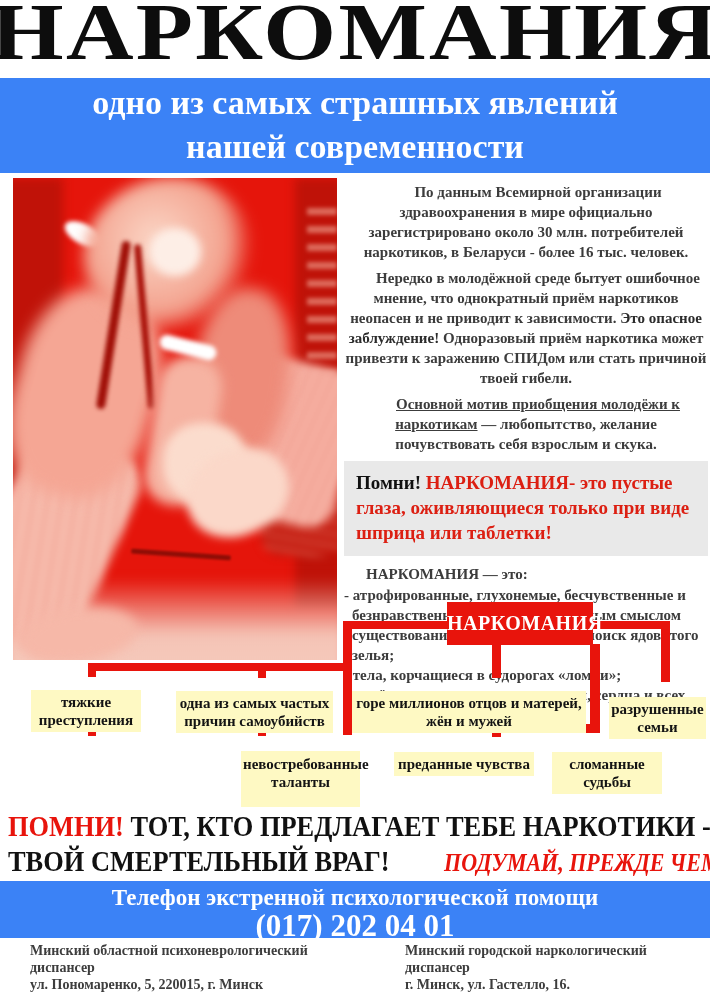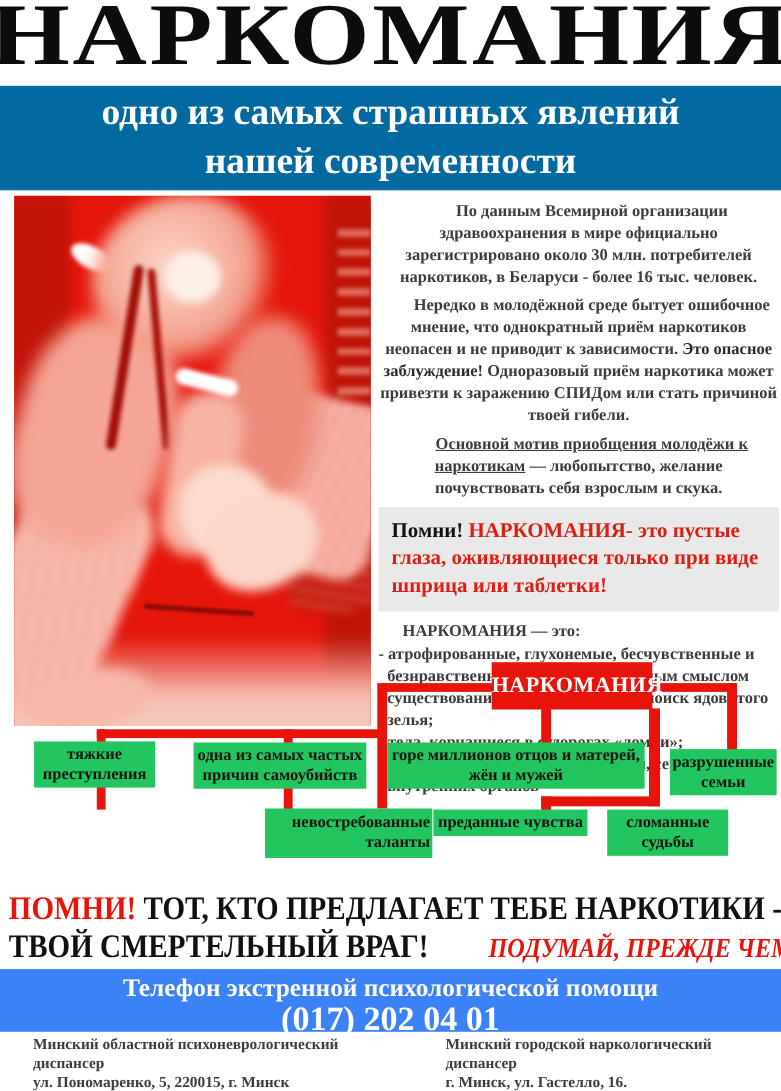--- a/index.html
+++ b/index.html
@@ -3,21 +3,21 @@
 <meta charset="utf-8">
 <style>
   html,body{margin:0;padding:0;background:#ffffff;}
   .poster{position:relative;width:710px;height:992px;background:#ffffff;overflow:hidden;
           font-family:"Liberation Serif","DejaVu Serif",serif;}
 
   
   .title{position:absolute;top:-10px;left:0;width:710px;margin:0;text-align:center;
          font-size:80px;font-weight:bold;color:#0d0d0d;letter-spacing:2px;line-height:84px;
          transform:scaleX(1.17);transform-origin:50% 0;white-space:nowrap;}
-  .subtitle-banner{position:absolute;top:78px;left:0;width:710px;height:95px;background:#0369a1;
+  .subtitle-banner{position:absolute;top:78px;left:0;width:710px;height:95px;background:#3b82f6;
          color:#ffffff;text-align:center;font-weight:bold;}
   .subtitle-banner .l1{font-size:34px;line-height:46px;padding-top:2px;}
   .subtitle-banner .l2{font-size:34px;line-height:42px;}
 
   
   .photo{position:absolute;left:13px;top:178px;width:324px;height:482px;background:#e5150b;overflow:hidden;}
   .photo div{position:absolute;}
   .ph-wall-l{left:-8px;top:0;width:58px;height:310px;background:#c01208;filter:blur(5px);}
   .ph-wall-r{right:-6px;top:0;width:48px;height:430px;background:#bf1208;filter:blur(5px);}
   .ph-wall-r2{right:0;top:30px;width:30px;height:280px;opacity:.65;filter:blur(2px);
@@ -56,28 +56,28 @@
       font-size:19px;line-height:25px;}
   .rb-label{color:#111111;}
   .rb-text{color:#dc1f12;}
   .def-head{text-indent:22px;margin-bottom:1px;}
   .def-item{padding-left:8px;text-indent:-8px;}
 
   
   .conn{position:absolute;background:#e8140c;}
   .root-box{position:absolute;left:447px;top:602px;width:146px;height:43px;background:#e8140c;
       color:#ffffff;font-size:20px;font-weight:bold;text-align:center;line-height:43px;letter-spacing:.5px;}
-  .gbox{position:absolute;background:#22c55e;color:#141414;font-size:15px;font-weight:bold;
-      text-align:center;line-height:18px;padding:3px 2px;box-sizing:border-box;}
+  .gbox{position:absolute;background:#fef9c3;color:#141414;font-size:15px;font-weight:bold;
+      text-align:center;line-height:18px;padding:3px 2px;box-sizing:border-box;margin-top:16px;}
   .b-crimes{left:31px;top:674px;width:110px;}
   .b-suicides{left:176px;top:675px;width:157px;}
   .b-grief{left:352px;top:675px;width:234px;}
   .b-families{left:609px;top:681px;width:97px;}
   .b-children{left:13px;top:735px;width:217px;padding-top:4px;padding-bottom:5px;}
-  .b-talents{left:241px;top:735px;width:152px;padding-top:4px;padding-bottom:5px;text-align:right;}
+  .b-talents{left:241px;top:735px;width:119px;padding-top:4px;padding-bottom:16px;}
   .b-feelings{left:394px;top:736px;width:140px;}
   .b-fates{left:552px;top:736px;width:110px;}
 
   
   .warning{position:absolute;left:8px;top:808px;width:807px;transform:scaleX(0.88);
       transform-origin:0 0;font-weight:bold;color:#111111;}
   .warn-line{font-size:30px;line-height:35px;white-space:nowrap;}
   .warn-red{color:#e8140c;}
   .warn-think{color:#e8140c;font-style:italic;font-size:25px;margin-left:62px;}
 

